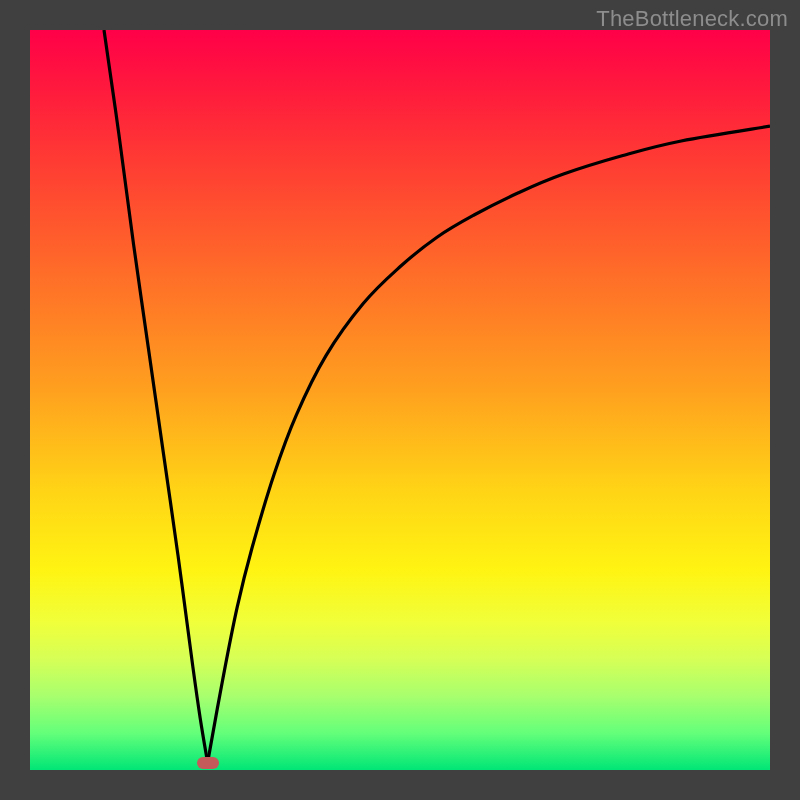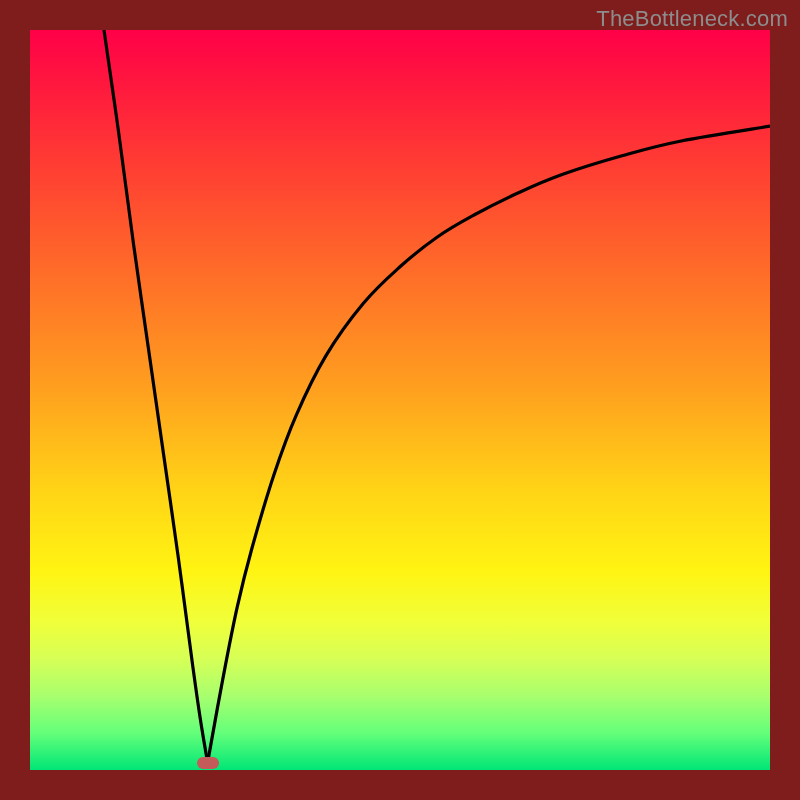--- a/index.html
+++ b/index.html
@@ -8,21 +8,21 @@
     width: 800px;
     height: 800px;
     overflow: hidden;
     background: #000;
     font-family: Arial, Helvetica, sans-serif;
   }
   .frame {
     position: relative;
     width: 800px;
     height: 800px;
-    background: #7f1d1d;
+    background: #404040;
   }
   .plot {
     position: absolute;
     left: 30px;
     top: 30px;
     width: 740px;
     height: 740px;
     
     background: linear-gradient(
       to bottom,

